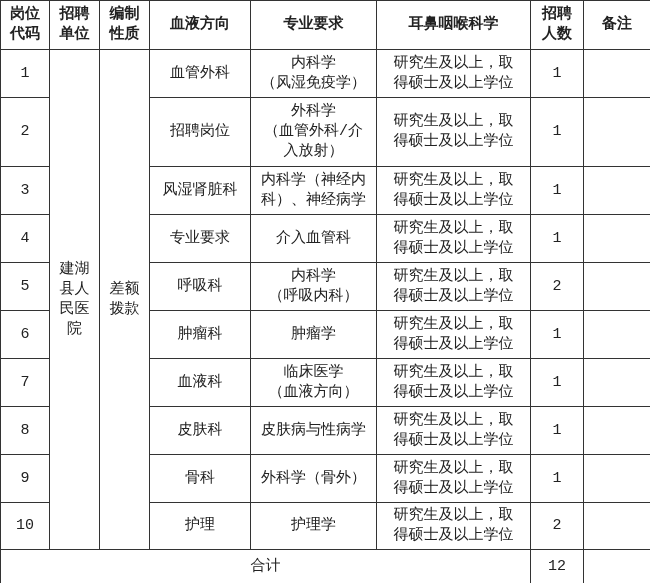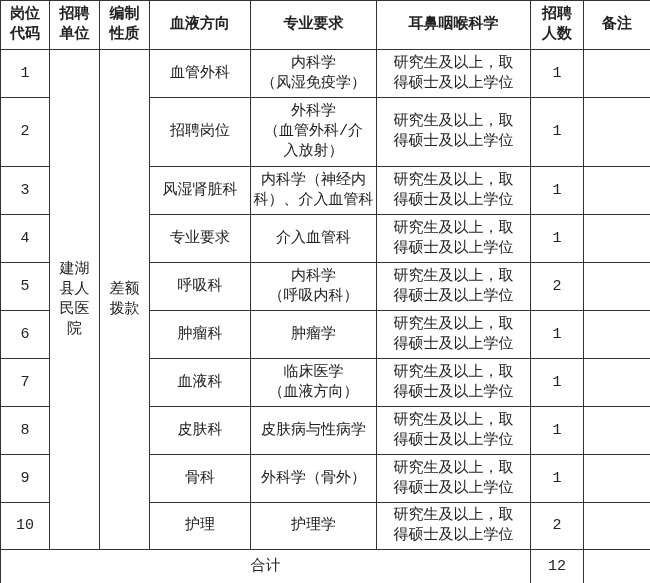--- a/index.html
+++ b/index.html
@@ -76,21 +76,21 @@
 入放射）</td>
       <td class="left" style="white-space:pre-line">研究生及以上，取
 得硕士及以上学位</td>
       <td class="num">1</td>
       <td></td>
     </tr>
     <tr style="height:48px">
       <td class="num">3</td>
       <td>风湿肾脏科</td>
       <td class="left" style="white-space:pre-line">内科学（神经内
-科）、介入血管科</td>
+科）、神经病学</td>
       <td class="left" style="white-space:pre-line">研究生及以上，取
 得硕士及以上学位</td>
       <td class="num">1</td>
       <td></td>
     </tr>
     <tr style="height:48px">
       <td class="num">4</td>
       <td>专业要求</td>
       <td>介入血管科</td>
       <td class="left" style="white-space:pre-line">研究生及以上，取

